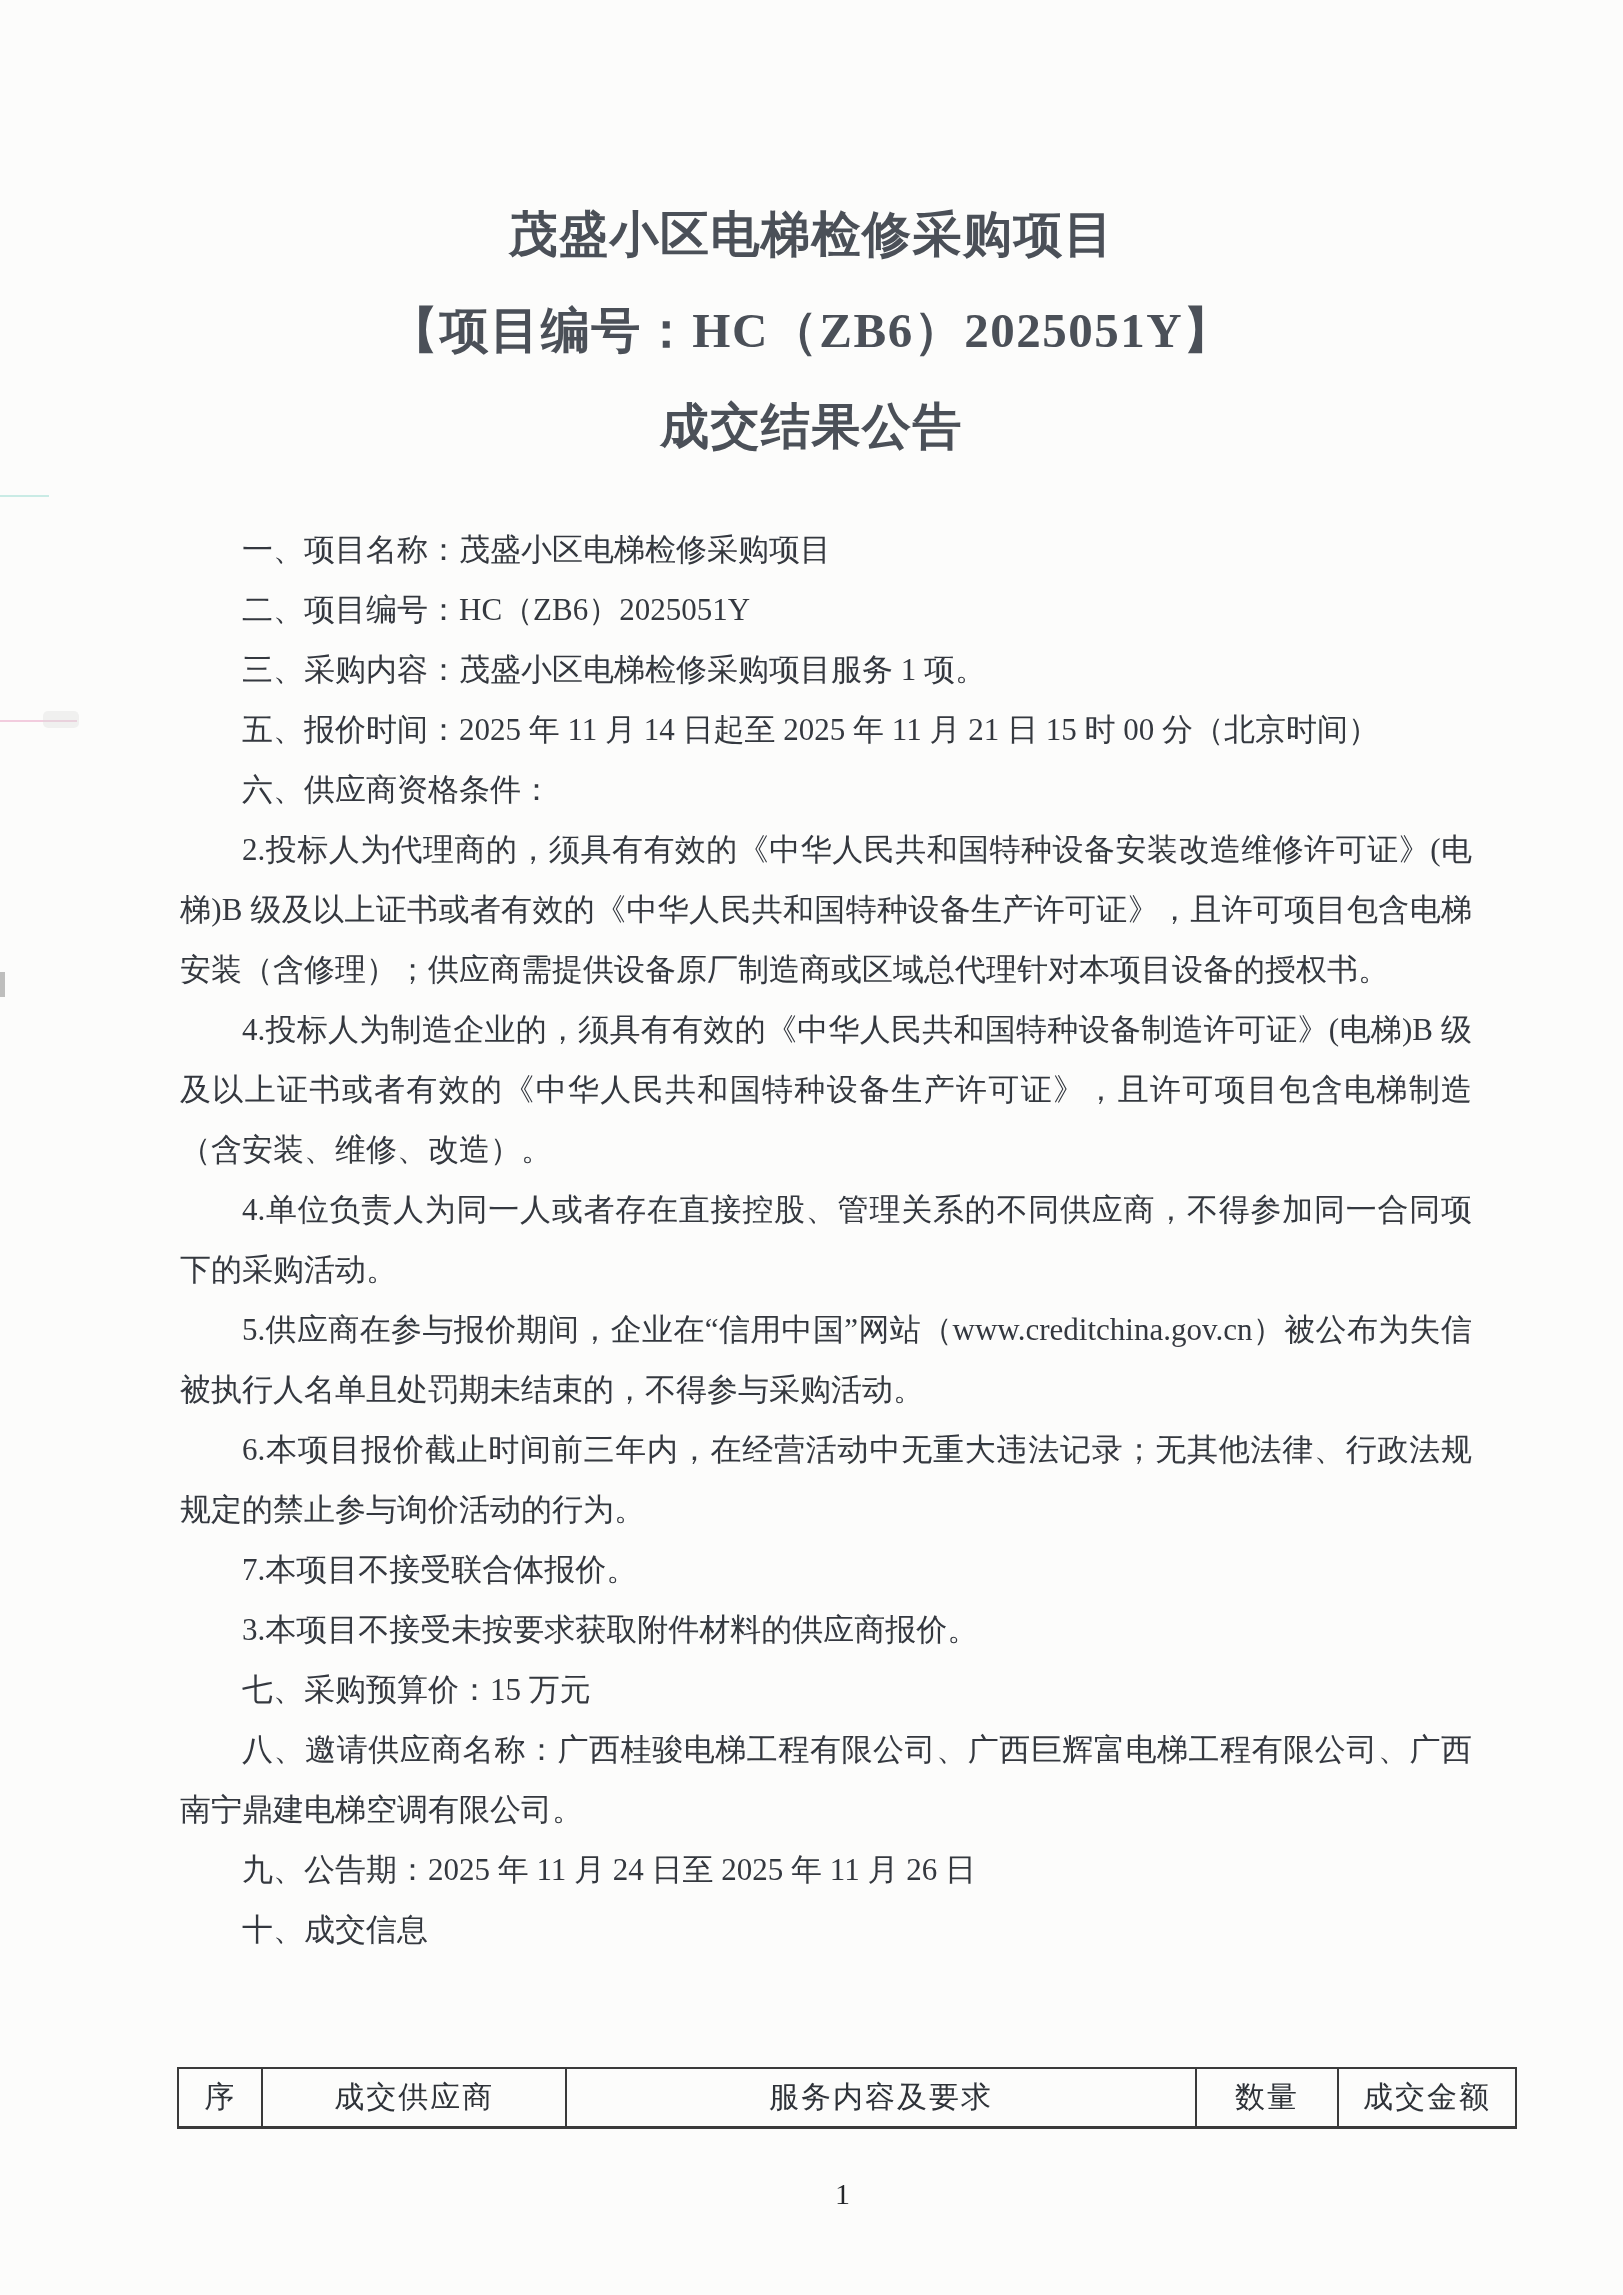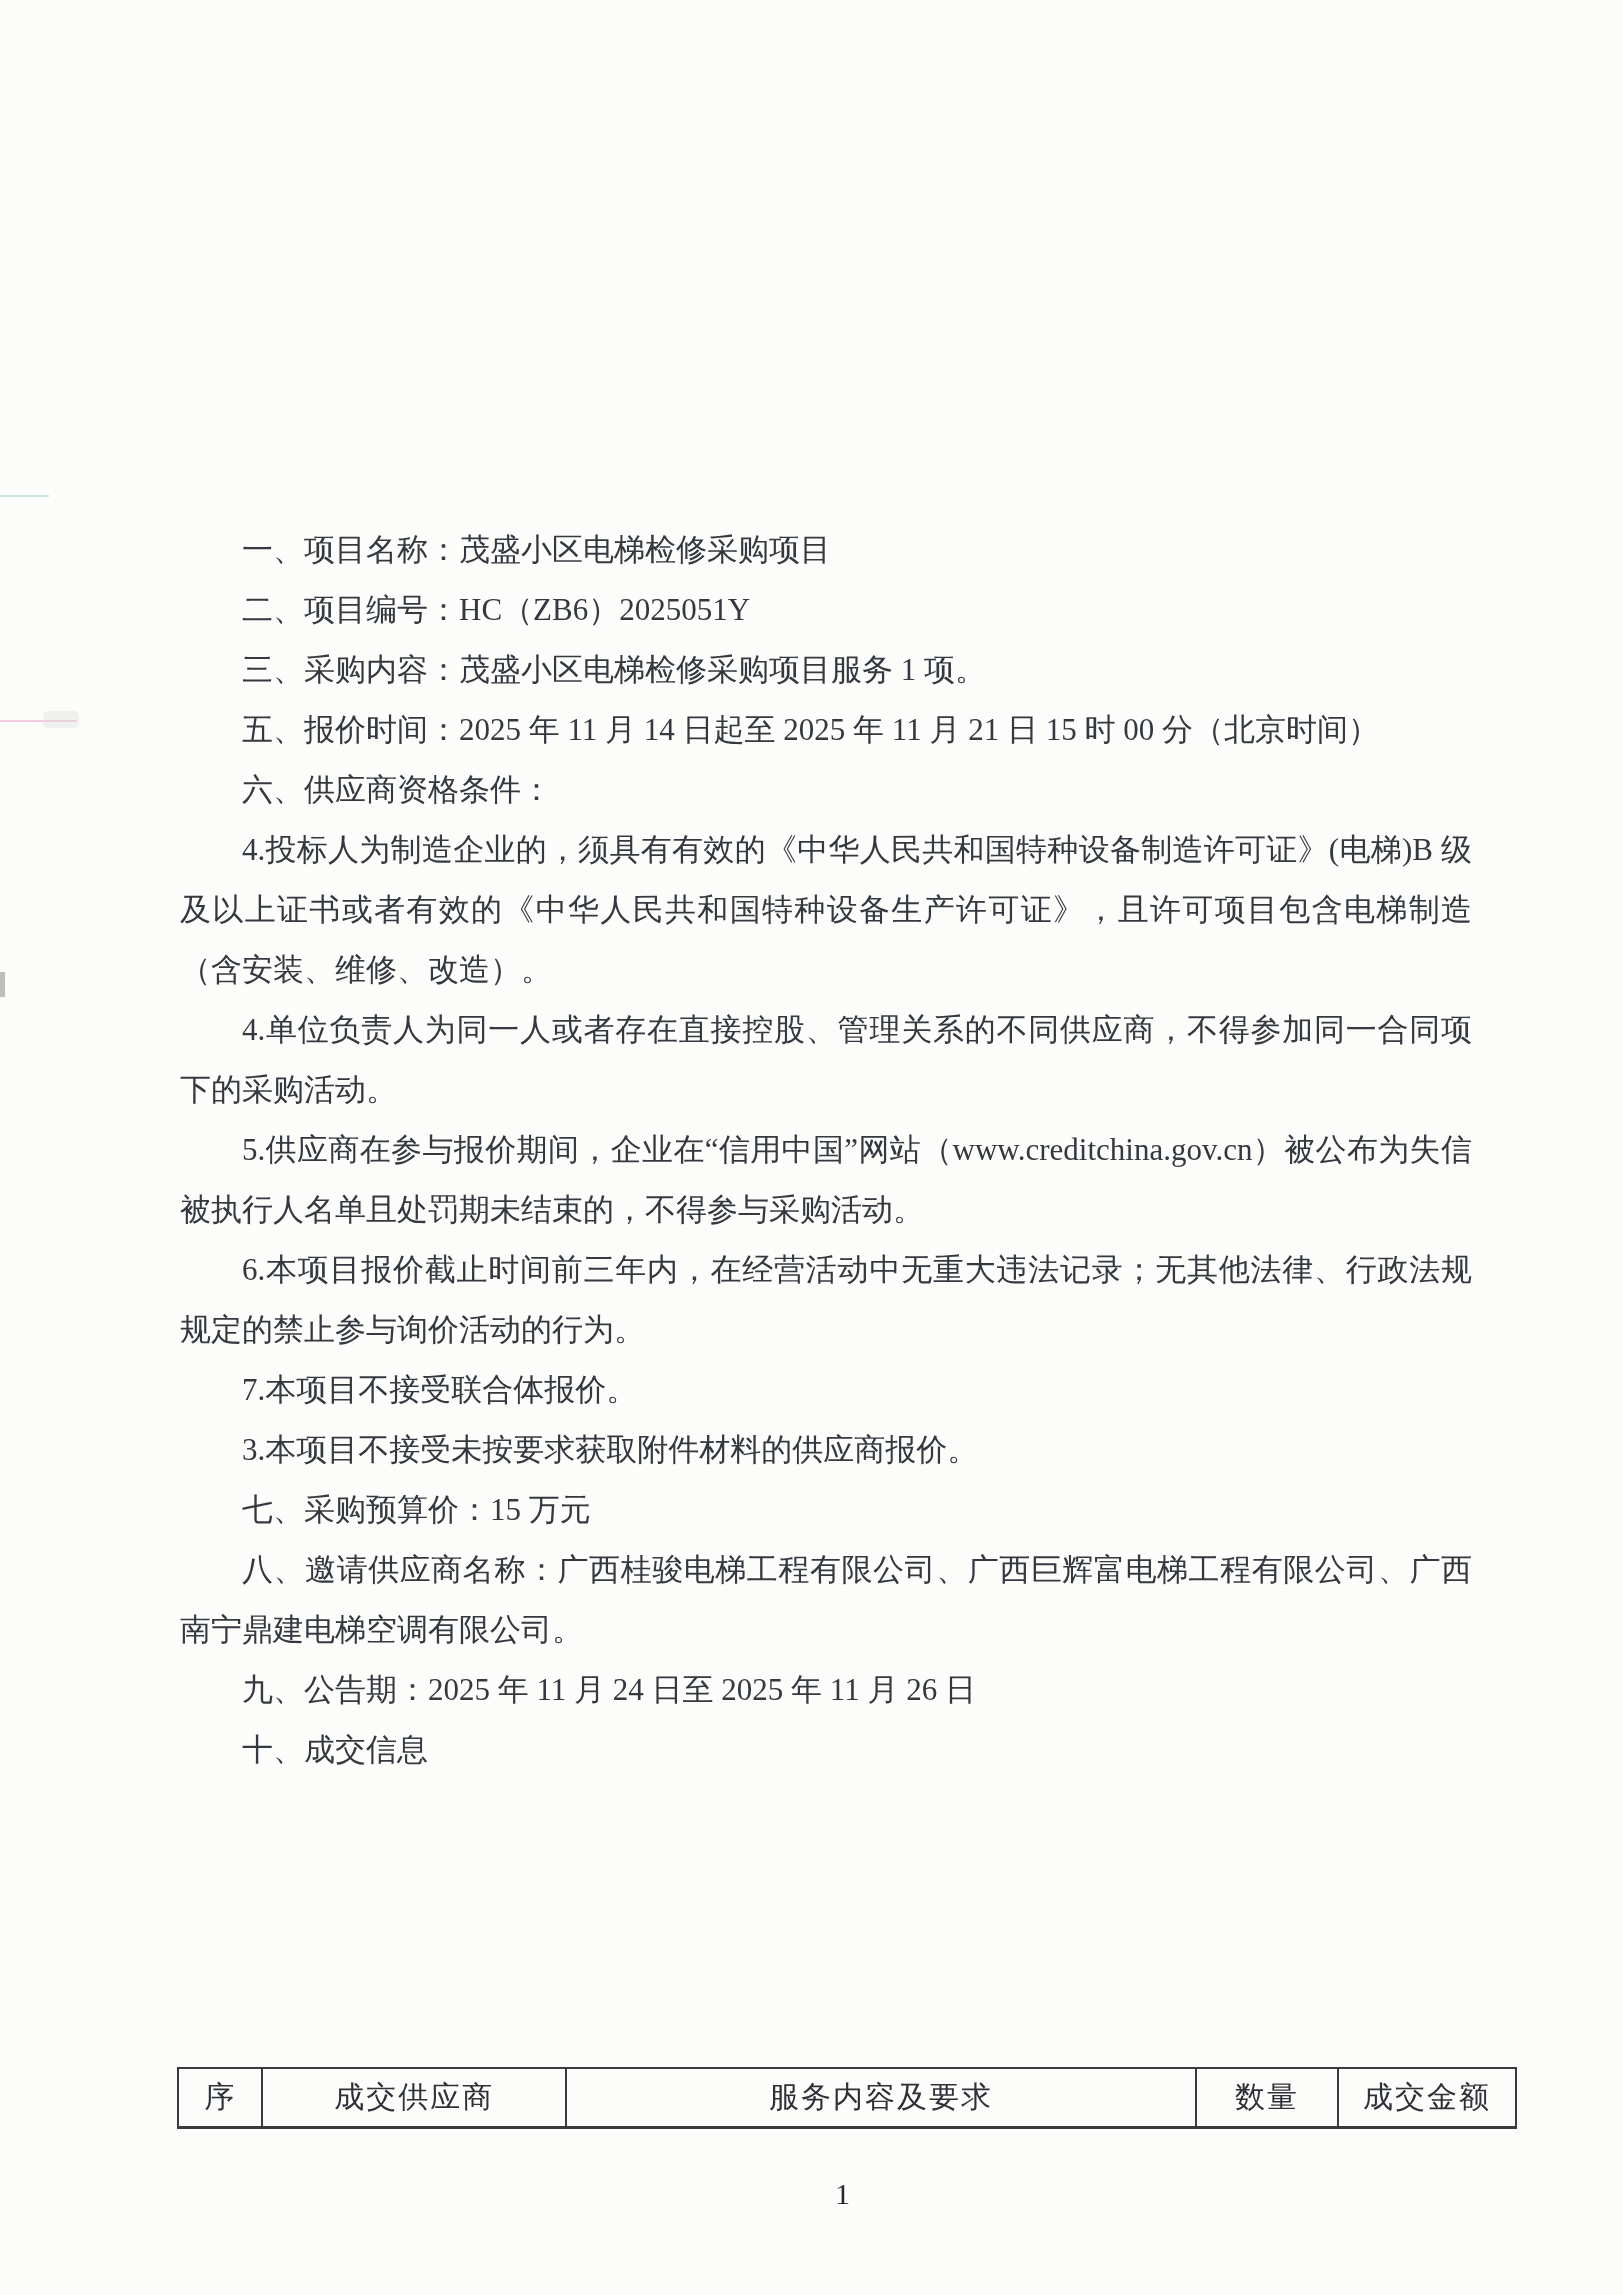--- a/index.html
+++ b/index.html
@@ -87,27 +87,33 @@
   .artifact-teal   { left: 0; top: 495px;  width: 49px;  height: 2px;  background: #bfe8e0; opacity: .85; }
   .artifact-pink   { left: 0; top: 720px; width: 77px; height: 2px;  background: #f0c3d8; opacity: .85; }
   .artifact-smudge { left: 43px; top: 711px; width: 36px; height: 17.4px; background: #d9d9d9; opacity: .35; border-radius: 5.1px; }
   .artifact-nub    { left: 0; top: 972px; width: 5.1px; height: 24.5px; background: #8a8a8a; opacity: .55; }
 </style>
 </head>
 <body>
 
 <div class="page">
 
+  <div class="title-block">
+    <div class="title-line">茂盛小区电梯检修采购项目</div>
+    <div class="title-line">【项目编号：HC（ZB6）2025051Y】</div>
+    <div class="title-line">成交结果公告</div>
+  </div>
 
   <div class="body-text">
     <p>一、项目名称：茂盛小区电梯检修采购项目</p>
     <p>二、项目编号：HC（ZB6）2025051Y</p>
     <p>三、采购内容：茂盛小区电梯检修采购项目服务 1 项。</p>
     <p>五、报价时间：2025 年 11 月 14 日起至 2025 年 11 月 21 日 15 时 00 分（北京时间）</p>
     <p>六、供应商资格条件：</p>
+    <p>2.投标人为代理商的，须具有有效的《中华人民共和国特种设备安装改造维修许可证》(电梯)B 级及以上证书或者有效的《中华人民共和国特种设备生产许可证》，且许可项目包含电梯安装（含修理）；供应商需提供设备原厂制造商或区域总代理针对本项目设备的授权书。</p>
     <p>4.投标人为制造企业的，须具有有效的《中华人民共和国特种设备制造许可证》(电梯)B 级及以上证书或者有效的《中华人民共和国特种设备生产许可证》，且许可项目包含电梯制造（含安装、维修、改造）。</p>
     <p>4.单位负责人为同一人或者存在直接控股、管理关系的不同供应商，不得参加同一合同项下的采购活动。</p>
     <p>5.供应商在参与报价期间，企业在“信用中国”网站（www.creditchina.gov.cn）被公布为失信被执行人名单且处罚期未结束的，不得参与采购活动。</p>
     <p>6.本项目报价截止时间前三年内，在经营活动中无重大违法记录；无其他法律、行政法规规定的禁止参与询价活动的行为。</p>
     <p>7.本项目不接受联合体报价。</p>
     <p>3.本项目不接受未按要求获取附件材料的供应商报价。</p>
     <p>七、采购预算价：15 万元</p>
     <p>八、邀请供应商名称：广西桂骏电梯工程有限公司、广西巨辉富电梯工程有限公司、广西南宁鼎建电梯空调有限公司。</p>
     <p>九、公告期：2025 年 11 月 24 日至 2025 年 11 月 26 日</p>
     <p>十、成交信息</p>

